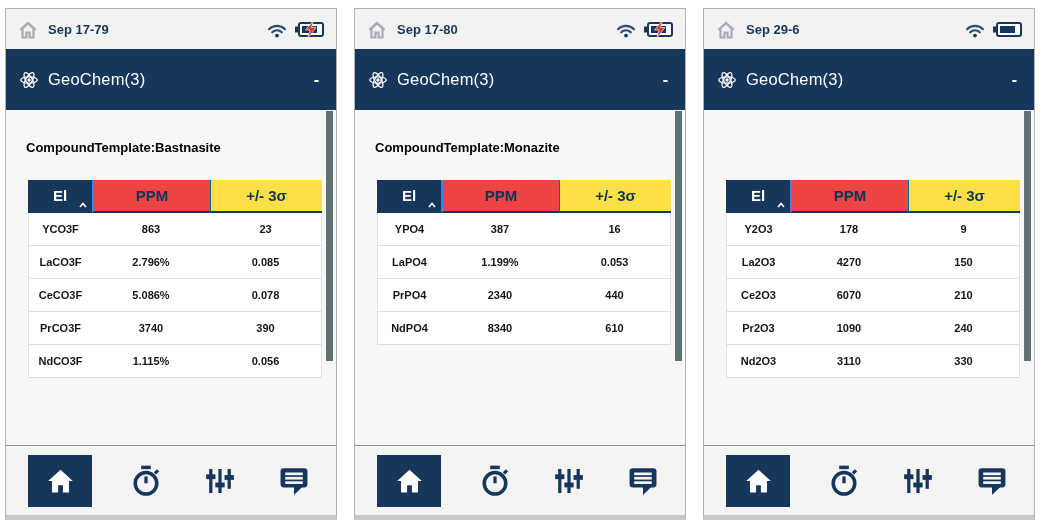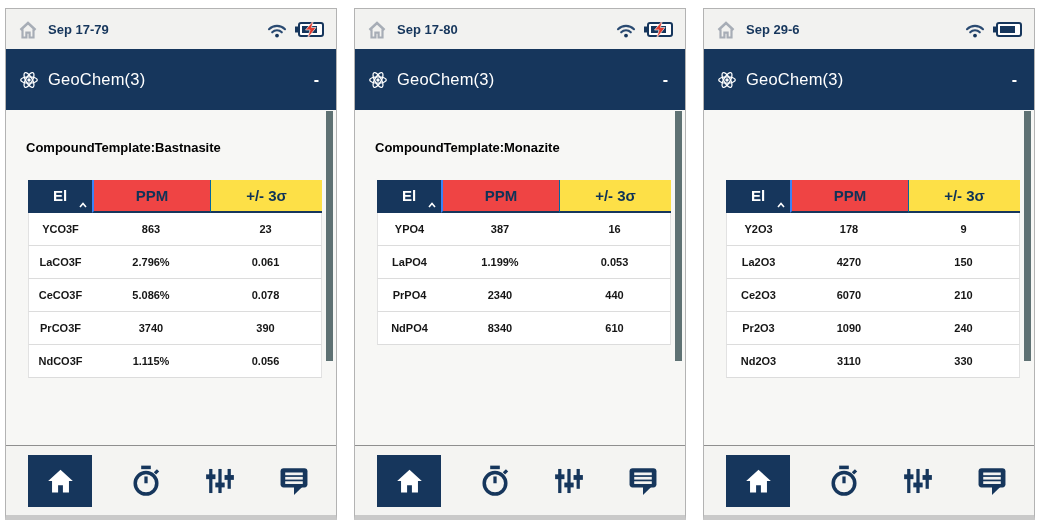--- a/index.html
+++ b/index.html
@@ -138,21 +138,21 @@
         </thead>
         <tbody>
           <tr>
             <td>YCO3F</td>
             <td>863</td>
             <td>23</td>
           </tr>
           <tr>
             <td>LaCO3F</td>
             <td>2.796%</td>
-            <td>0.061</td>
+            <td>0.085</td>
           </tr>
           <tr>
             <td>CeCO3F</td>
             <td>5.086%</td>
             <td>0.078</td>
           </tr>
           <tr>
             <td>PrCO3F</td>
             <td>3740</td>
             <td>390</td>

